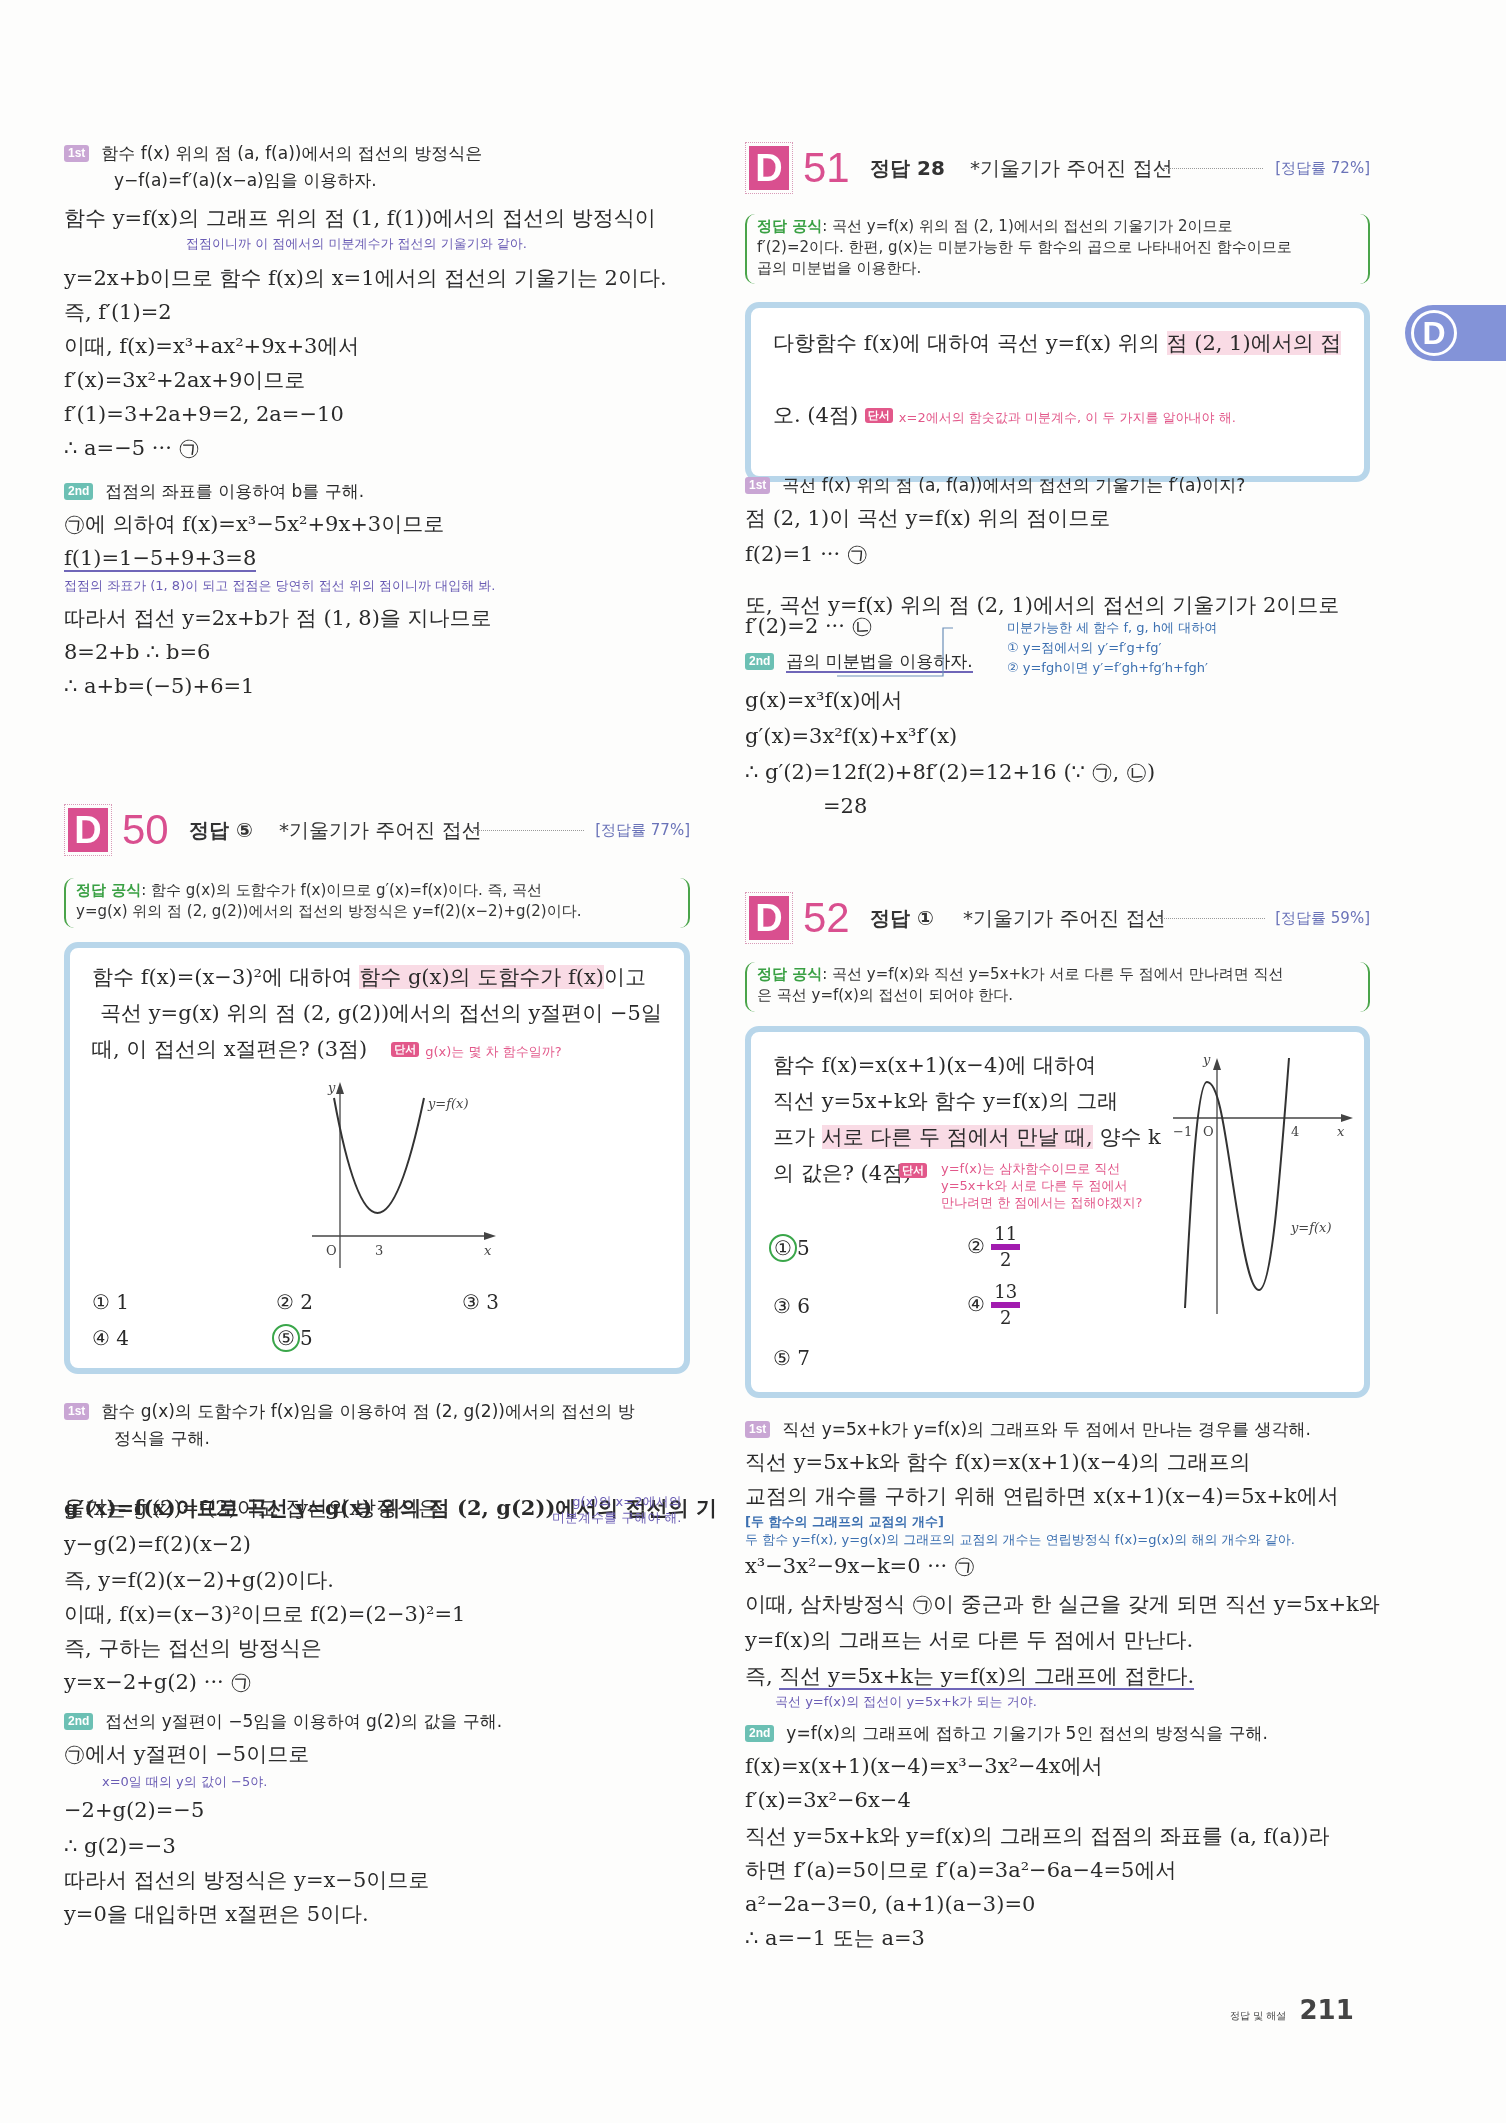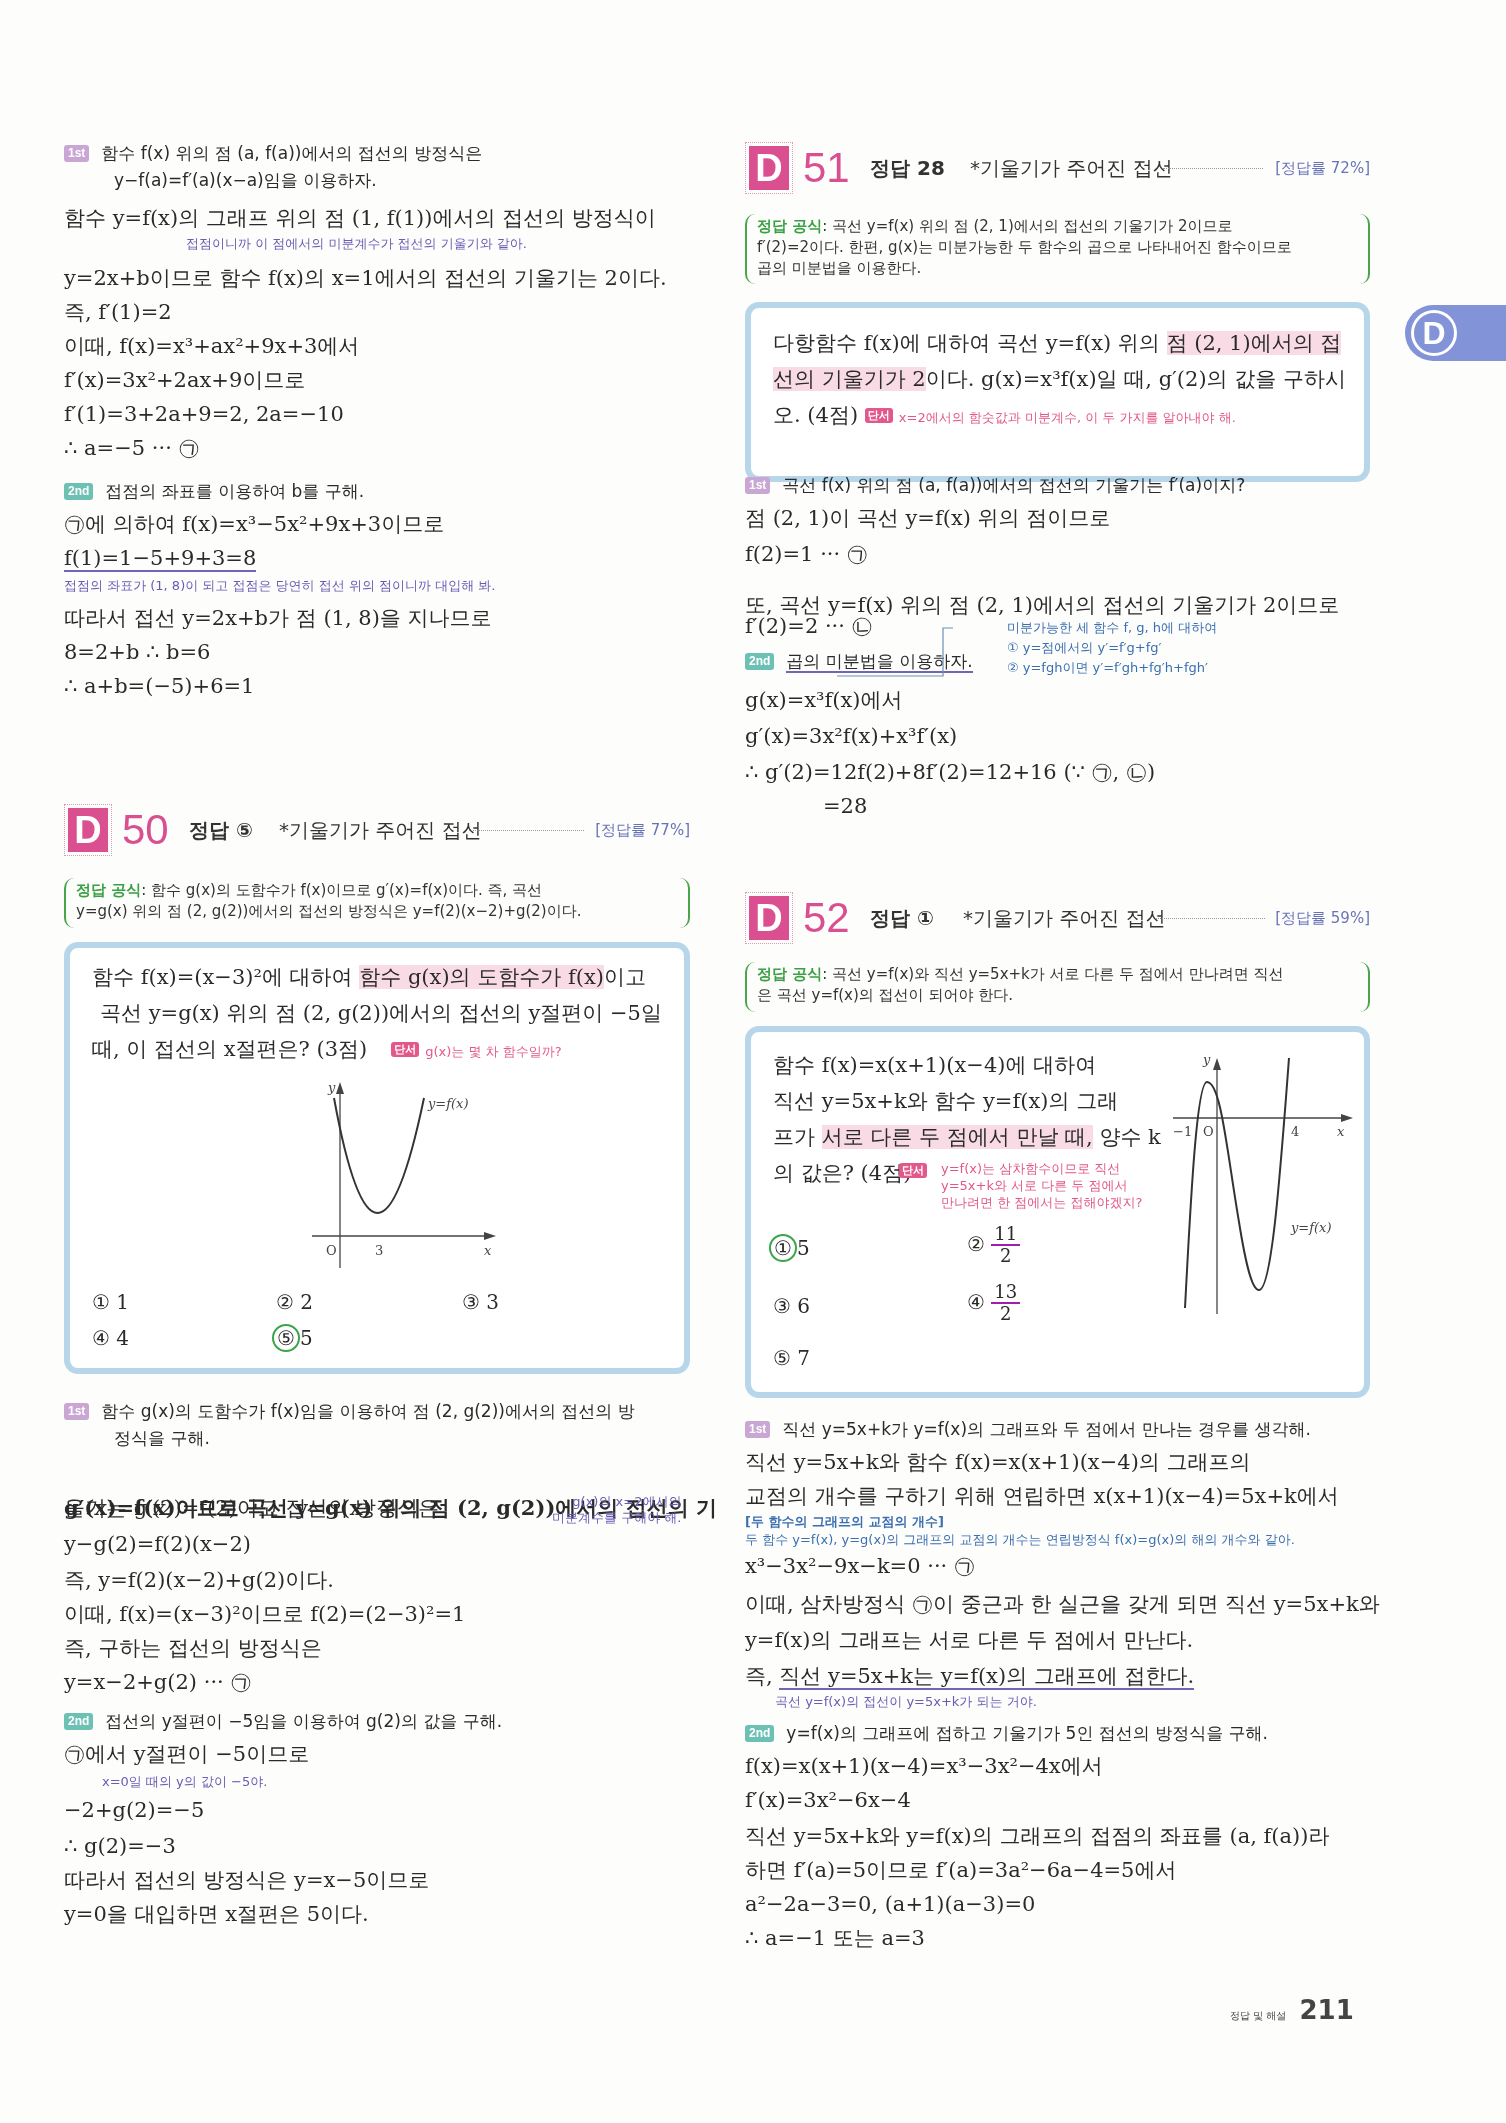--- a/index.html
+++ b/index.html
@@ -26,21 +26,21 @@
   .rate { position: absolute; right: 0; top: 14px; font-family: "DejaVu Sans", sans-serif; font-size: 15px; line-height: 24px; color: #6a73b8; }
   .formula { position: absolute; left: 0; width: 100%; border-left: 2px solid #4aa44a; border-right: 2px solid #4aa44a; border-radius: 10px; padding: 2px 14px 2px 10px; font-family: "DejaVu Sans", sans-serif; font-size: 15px; line-height: 21px; color: #333; }
   .formula .fl { color: #39a043; font-weight: bold; }
   .problem { position: absolute; left: 0; width: 100%; border: 6px solid #b8d6ea; border-radius: 14px; background: #fff; }
   .problem .pline { position: absolute; left: 22px; white-space: nowrap; font-size: 21px; line-height: 30px; }
   .hint-badge { display: inline-block; background: #e2588a; color: #fff; font-family: "DejaVu Sans", sans-serif; font-size: 11px; font-weight: bold; padding: 0 3px; border-radius: 3px; line-height: 15px; vertical-align: 3px; margin-right: 6px; }
   .hint-text { font-family: "DejaVu Sans", sans-serif; font-size: 13px; color: #e2588a; line-height: 17px; }
   .choice { position: absolute; font-size: 20px; line-height: 28px; white-space: nowrap; }
   .circled-answer { display: inline-block; border: 2px solid #3aa64a; border-radius: 50%; width: 28px; height: 28px; text-align: center; line-height: 24px; margin-left: -4px; }
   .frac { display: inline-block; vertical-align: middle; text-align: center; font-size: 18px; line-height: 20px; }
-  .frac .n { display: block; border-bottom: 2px solid #a21caf; padding: 0 3px; }
+  .frac .n { display: block; border-bottom: 6px solid #a21caf; padding: 0 3px; }
   .frac .d { display: block; }
   .side-tab { position: absolute; left: 1405px; top: 305px; width: 101px; height: 56px; background: #8393d8; border-radius: 28px 0 0 28px; }
   .side-tab .circ { position: absolute; left: 6px; top: 5px; width: 46px; height: 46px; border: 3px solid #fff; border-radius: 50%; background: #8393d8; color: #fff; font-family: "Liberation Sans", sans-serif; font-weight: bold; font-size: 32px; text-align: center; line-height: 40px; }
   .footer { position: absolute; left: 1230px; top: 1995px; white-space: nowrap; font-family: "DejaVu Sans", sans-serif; color: #444; }
   .footer .lbl { font-size: 10px; margin-right: 8px; }
   .footer .pg { font-size: 26px; font-weight: bold; }
   svg text { font-family: "DejaVu Serif", serif; }
 </style>
 </head>
 <body>
@@ -146,21 +146,20 @@
   </div>
 
   <div class="formula" style="top:214px; height:70px;">
     <div><span class="fl">정답 공식</span><span>: 곡선 y=f(x) 위의 점 (2, 1)에서의 접선의 기울기가 2이므로</span></div>
     <div>f′(2)=2이다. 한편, g(x)는 미분가능한 두 함수의 곱으로 나타내어진 함수이므로</div>
     <div>곱의 미분법을 이용한다.</div>
   </div>
 
   <div class="problem" style="top:302px; height:180px;">
     <div class="pline" style="top:20px;"><span>다항함수 f(x)에 대하여 곡선 y=f(x) 위의 </span><span class="hl">점 (2, 1)에서의 접</span></div>
-    <div class="pline" style="top:56px;"><span class="hl">선의 기울기가 2</span><span>이다. g(x)=x³f(x)일 때, g′(2)의 값을 구하시</span></div>
     <div class="pline" style="top:92px;"><span>오. (4점)</span> <span class="hint-badge">단서</span><span class="hint-text">x=2에서의 함숫값과 미분계수, 이 두 가지를 알아내야 해.</span></div>
   </div>
 
   <div class="line" style="top:470px;">
     <span class="step-badge b1">1st</span><span class="step-text">곡선 f(x) 위의 점 (a, f(a))에서의 접선의 기울기는 f′(a)이지?</span>
   </div>
   <div class="line" style="top:504px;">점 (2, 1)이 곡선 y=f(x) 위의 점이므로</div>
   <div class="line" style="top:540px;">f(2)=1 ··· ㉠</div>
   <div class="line" style="top:576px;margin-top:15px;">또, 곡선 y=f(x) 위의 점 (2, 1)에서의 접선의 기울기가 2이므로</div>
   <div class="line" style="top:612px;">f′(2)=2 ··· ㉡</div>

